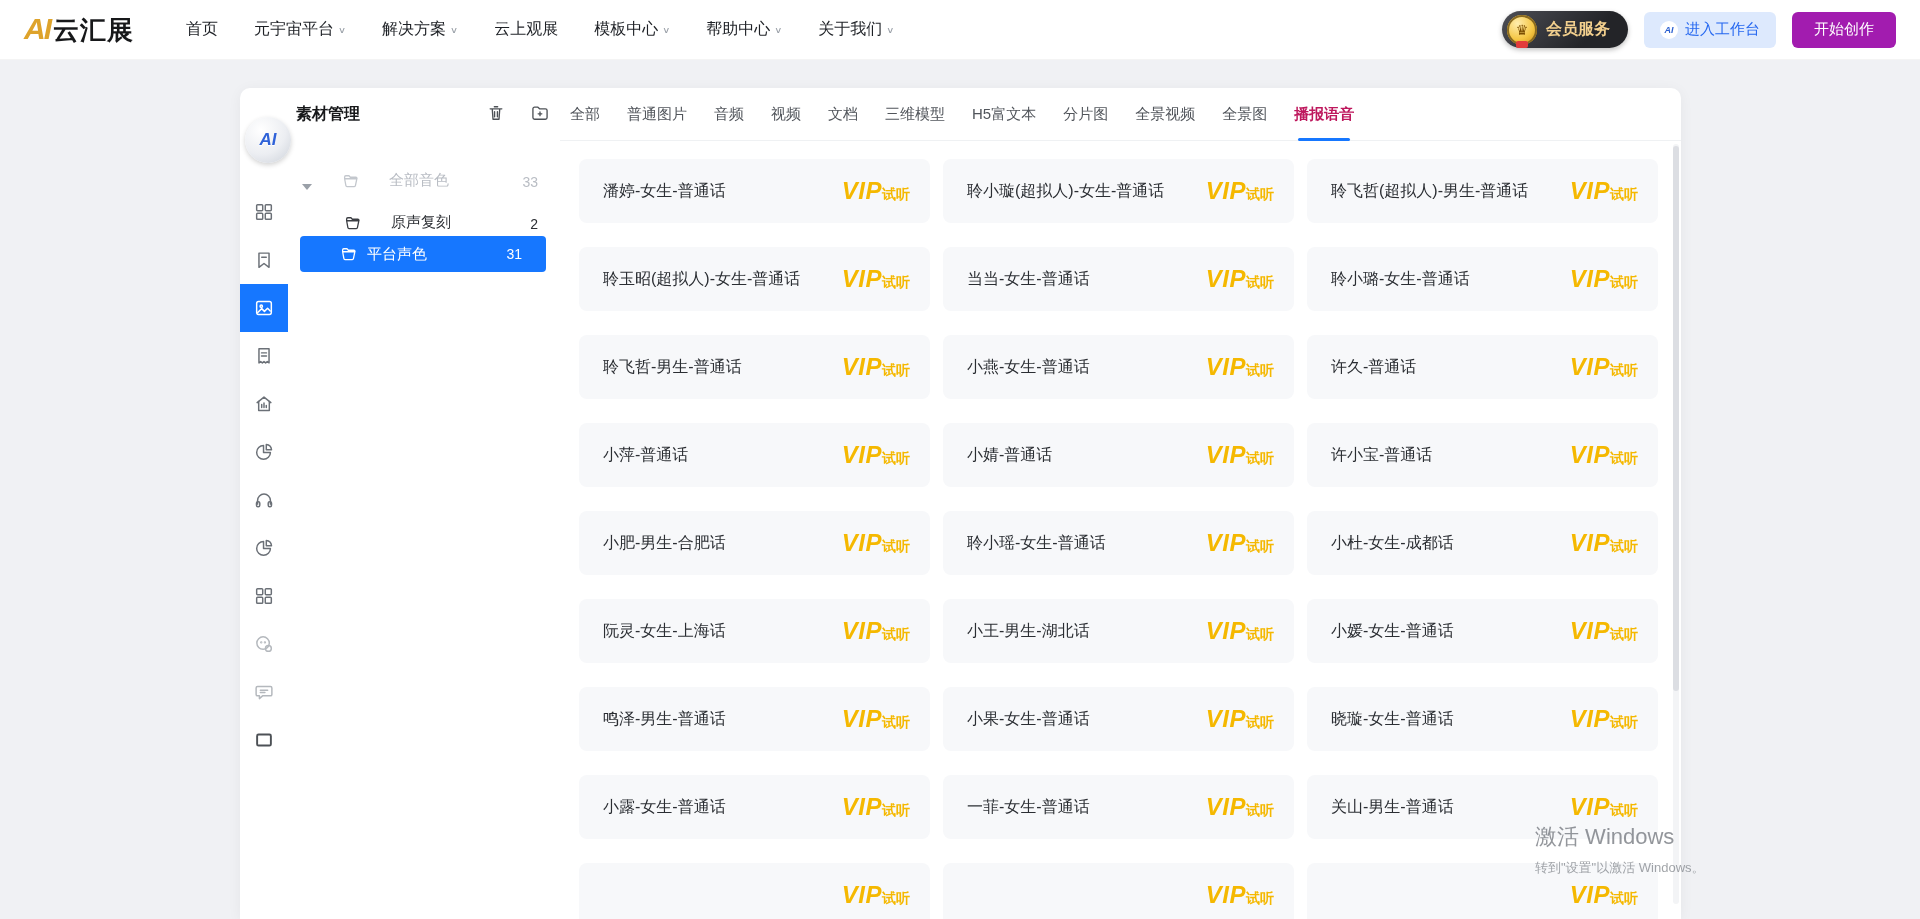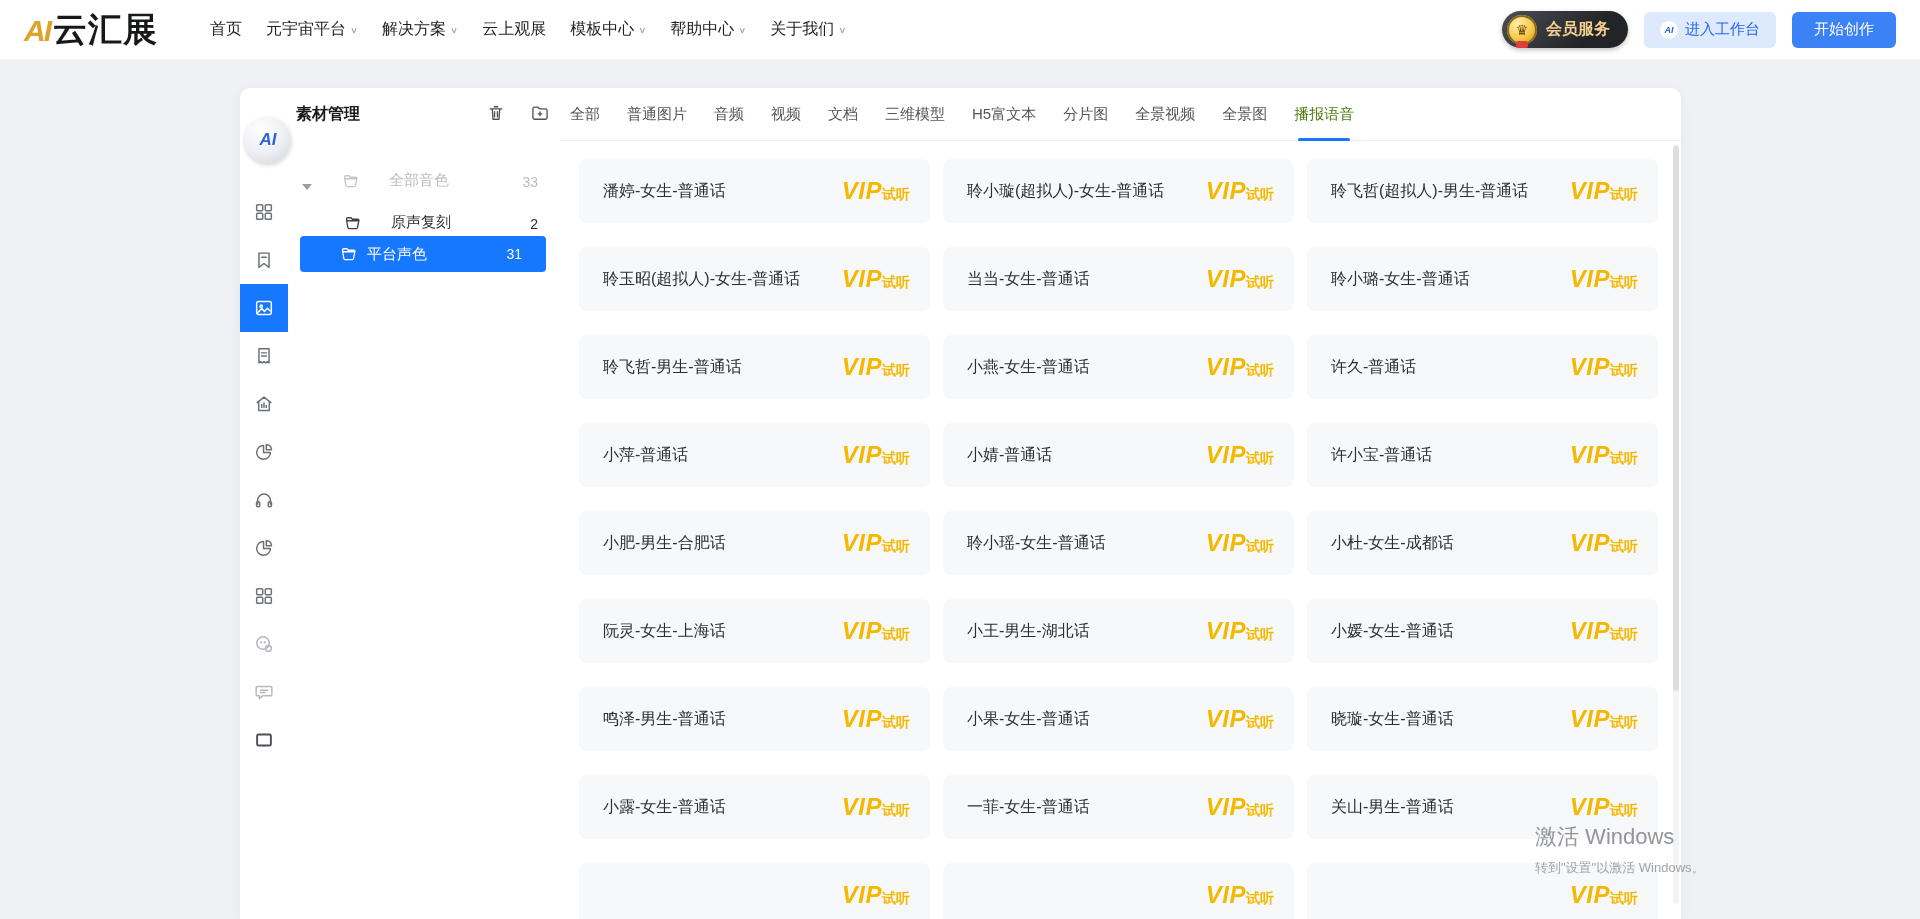--- a/index.html
+++ b/index.html
@@ -6,37 +6,37 @@
   html,body { width:1920px; height:919px; }
   body {
     position:relative; overflow:hidden; background:#f0f1f4;
     font-family:"Liberation Sans","DejaVu Sans",sans-serif; color:#17181a;
   }
   
   .navbar { position:absolute; top:0; left:0; width:1920px; height:60px; background:#fff;
             display:flex; align-items:center; padding:0 24px; z-index:6; border-bottom:1px solid #f4f4f4; }
   .logo { display:flex; align-items:baseline; margin-right:52px; cursor:pointer; }
   .logo-ai { font-size:30px; font-weight:800; font-style:italic; color:#DEA32B; letter-spacing:-2px; margin-right:3px; }
-  .logo-rest { font-size:34px; font-weight:700; color:#17181a; letter-spacing:1px; }
-  .nav-menu { display:flex; align-items:flex-start; gap:24px; }
+  .logo-rest { font-size:26px; font-weight:700; color:#17181a; letter-spacing:1px; }
+  .nav-menu { display:flex; align-items:flex-start; gap:36px; }
   .nav-item { display:flex; align-items:center; gap:4px; font-size:16px; font-weight:500; color:#1d2025; cursor:pointer; white-space:nowrap; }
   .nav-caret { font-size:11px; color:#9aa0a8; transform:scaleY(.8); margin-top:2px; }
   .nav-right { margin-left:auto; display:flex; align-items:center; gap:16px; }
   .vip-pill { height:37px; border-radius:19px; padding:0 18px 0 5px; display:flex; align-items:center; gap:9px; cursor:pointer;
               background:linear-gradient(135deg,#4d4e55 0%,#232428 70%); box-shadow:0 2px 5px rgba(0,0,0,.25); }
   .vip-medal { width:30px; height:30px; border-radius:50%; position:relative; display:flex; align-items:center; justify-content:center;
                background:radial-gradient(circle at 35% 28%,#ffedad,#f5c643 55%,#c6860f); box-shadow:0 0 0 2px #8a6a1f inset; }
   .vip-medal .crown { font-size:14px; color:#7c4e00; line-height:1; }
   .vip-medal::after { content:""; position:absolute; bottom:-3px; left:9px; width:12px; height:7px; background:#e23b3b; border-radius:2px; }
   .vip-pill-label { font-size:16px; font-weight:600; color:#f3d08e; }
   .workspace-btn { height:36px; border-radius:6px; background:#dde9fd; color:#2668f0; font-size:15px; font-weight:500;
                    display:flex; align-items:center; gap:7px; padding:0 16px; cursor:pointer; }
   .mini-logo { width:18px; height:18px; border-radius:50%; background:#fff; display:flex; align-items:center; justify-content:center;
                font-size:9px; font-weight:800; font-style:italic; color:#2a5fd0; }
-  .create-btn { height:36px; border-radius:6px; background:#3b82f6; color:#fff; font-size:15px; font-weight:500;
+  .create-btn { height:36px; border-radius:6px; background:#a21caf; color:#fff; font-size:15px; font-weight:500;
                 display:flex; align-items:center; padding:0 22px; cursor:pointer; }
   
   .panel { position:absolute; left:240px; top:88px; width:1441px; height:831px; background:#fff;
            border-radius:10px 10px 0 0; box-shadow:0 2px 14px rgba(0,0,0,.05); }
   
   .rail-avatar { position:absolute; left:5px; top:29px; width:46px; height:46px; border-radius:50%; z-index:2;
                  background:radial-gradient(circle at 35% 28%,#ffffff,#eceef2 55%,#ccd1d9); box-shadow:0 2px 5px rgba(0,0,0,.18);
                  display:flex; align-items:center; justify-content:center; font-size:17px; font-weight:800; font-style:italic; color:#2f62d8;
                  text-shadow:0 1px 0 #fff; }
   .rail-item { position:absolute; left:0; width:48px; height:48px; display:flex; align-items:center; justify-content:center; cursor:pointer; }
@@ -58,21 +58,21 @@
   .row-norm { color:#2b2e33; margin-left:48px; } .row-norm svg.folder { stroke:#3a3d42; }
   .tree-count { margin-left:auto; padding-right:8px; font-size:14px; }
   .tree-pill { height:36px; margin:4px 0 0 4px; width:246px; background:#1677ff; border-radius:4px; color:#fff;
                display:flex; align-items:center; padding-left:40px; cursor:pointer; }
   .tree-pill svg.folder { stroke:#fff; }
   .tree-pill .tree-count { color:#fff; padding-right:24px; }
   
   .tabs { position:absolute; left:320px; right:0; top:0; height:53px; display:flex; gap:27px;
           padding-left:10px; border-bottom:1px solid #eff1f3; }
   .tab { position:relative; height:100%; display:flex; align-items:center; font-size:15px; color:#51555b; cursor:pointer; white-space:nowrap; }
-  .tab.active { color:#4d7c0f; font-weight:400; }
+  .tab.active { color:#be185d; font-weight:700; }
   .tab.active::after { content:""; position:absolute; left:4px; right:4px; bottom:-1px; height:3px; background:#1677ff; border-radius:2px; }
   
   .cards { position:absolute; left:339px; top:71px; width:1079px;
            display:grid; grid-template-columns:repeat(3,351px); grid-auto-rows:64px; gap:24px 13px; }
   .card { background:#f7f8fa; border-radius:8px; display:flex; align-items:center; padding:0 20px 0 24px; cursor:pointer; }
   .card-name { font-size:16px; color:#2b2e33; }
   .card-vip { margin-left:auto; display:flex; flex-direction:row; align-items:center; line-height:1; }
   .vip-word { font-size:24px; font-weight:800; font-style:italic; color:#f5b800; letter-spacing:.5px; }
   .listen { font-size:14px; font-weight:700; color:#f5b800; margin-top:5px; cursor:pointer; }
   

